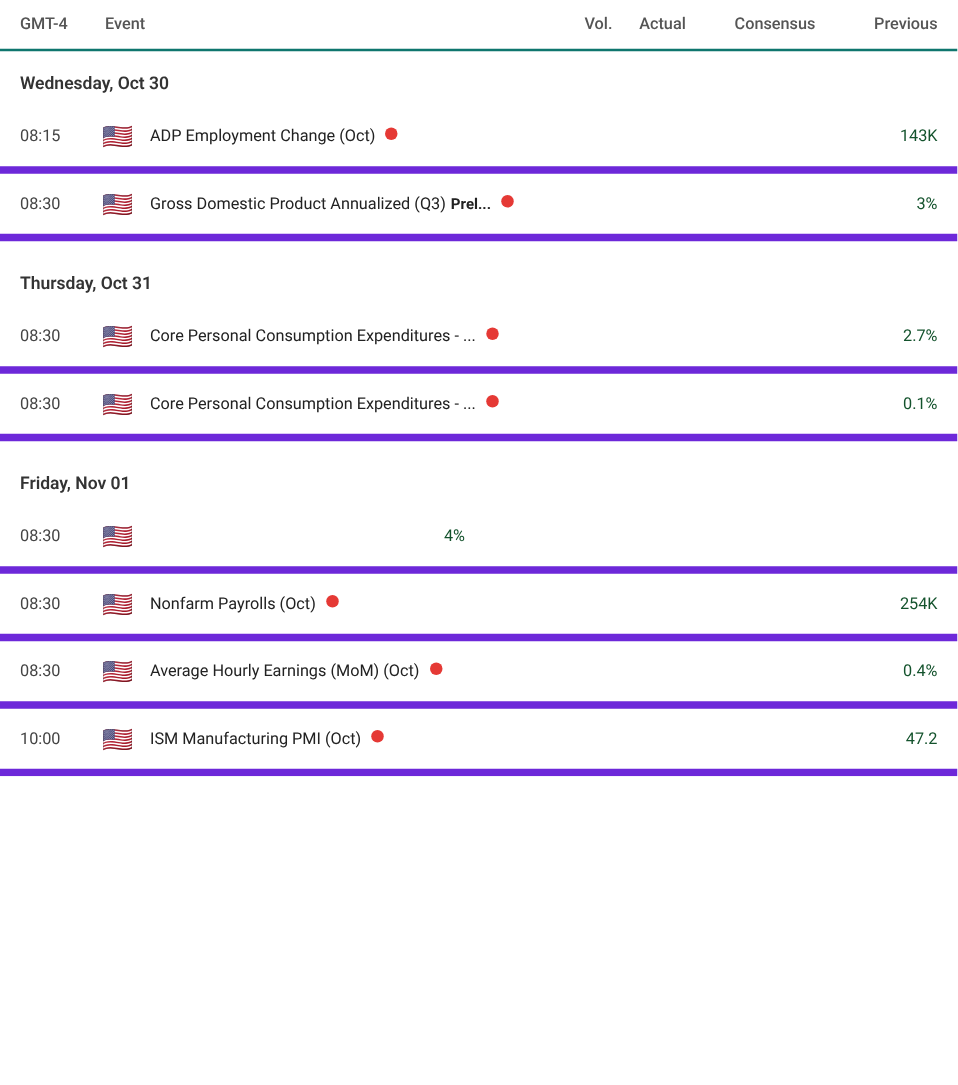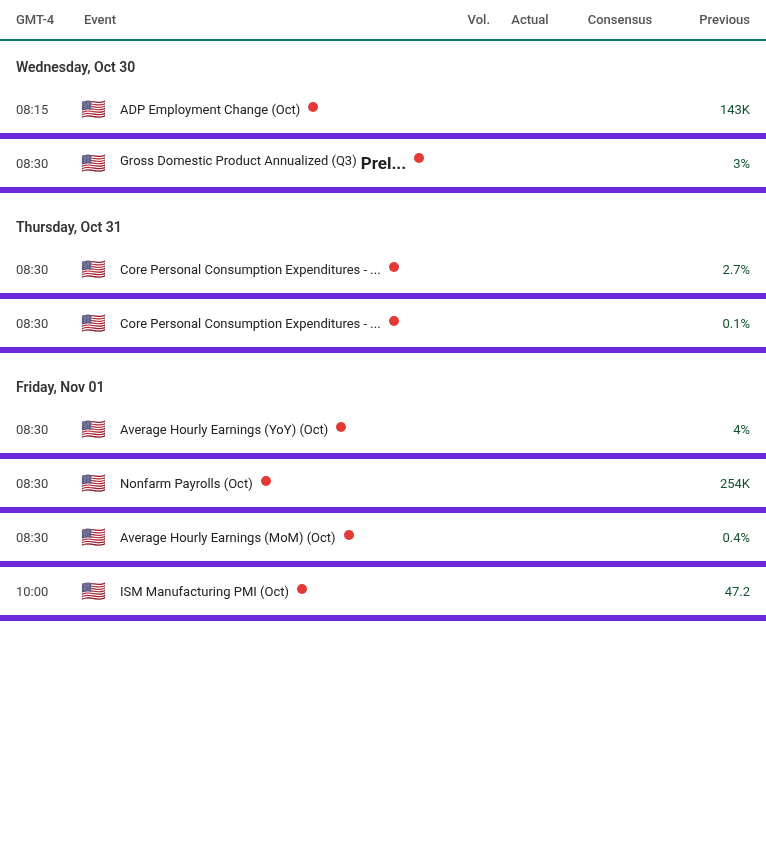--- a/index.html
+++ b/index.html
@@ -87,21 +87,21 @@
       color: #333;
       display: flex;
       align-items: flex-start;
       gap: 4px;
     }
     .event-name {
       color: #222;
     }
     .event-badge {
       font-weight: 700;
-      font-size: 17px;
+      font-size: 12px;
       color: #222;
     }
     .vol-dot {
       width: 10px;
       height: 10px;
       border-radius: 50%;
       background: #e53935;
       display: inline-block;
     }
     .actual-cell {
@@ -196,24 +196,20 @@
       <div class="consensus-cell"></div>
       <div class="previous-cell">0.1%</div>
     </div>
     <div class="section-spacer"></div>
     <div class="day-header">Friday, Nov 01</div>
     <div class="event-row">
       <div class="time-cell">08:30</div>
       <div class="flag-cell">
         <span class="flag-emoji">🇺🇸</span>
       </div>
-      <div class="event-cell">
-        <span class="event-name">Average Hourly Earnings (YoY) (Oct)</span>
-        <span class="vol-dot" style="margin-left:4px;"></span>
-      </div>
       <div class="actual-cell"></div>
       <div class="consensus-cell"></div>
       <div class="previous-cell">4%</div>
     </div>
     <div class="event-row">
       <div class="time-cell">08:30</div>
       <div class="flag-cell">
         <span class="flag-emoji">🇺🇸</span>
       </div>
       <div class="event-cell">

